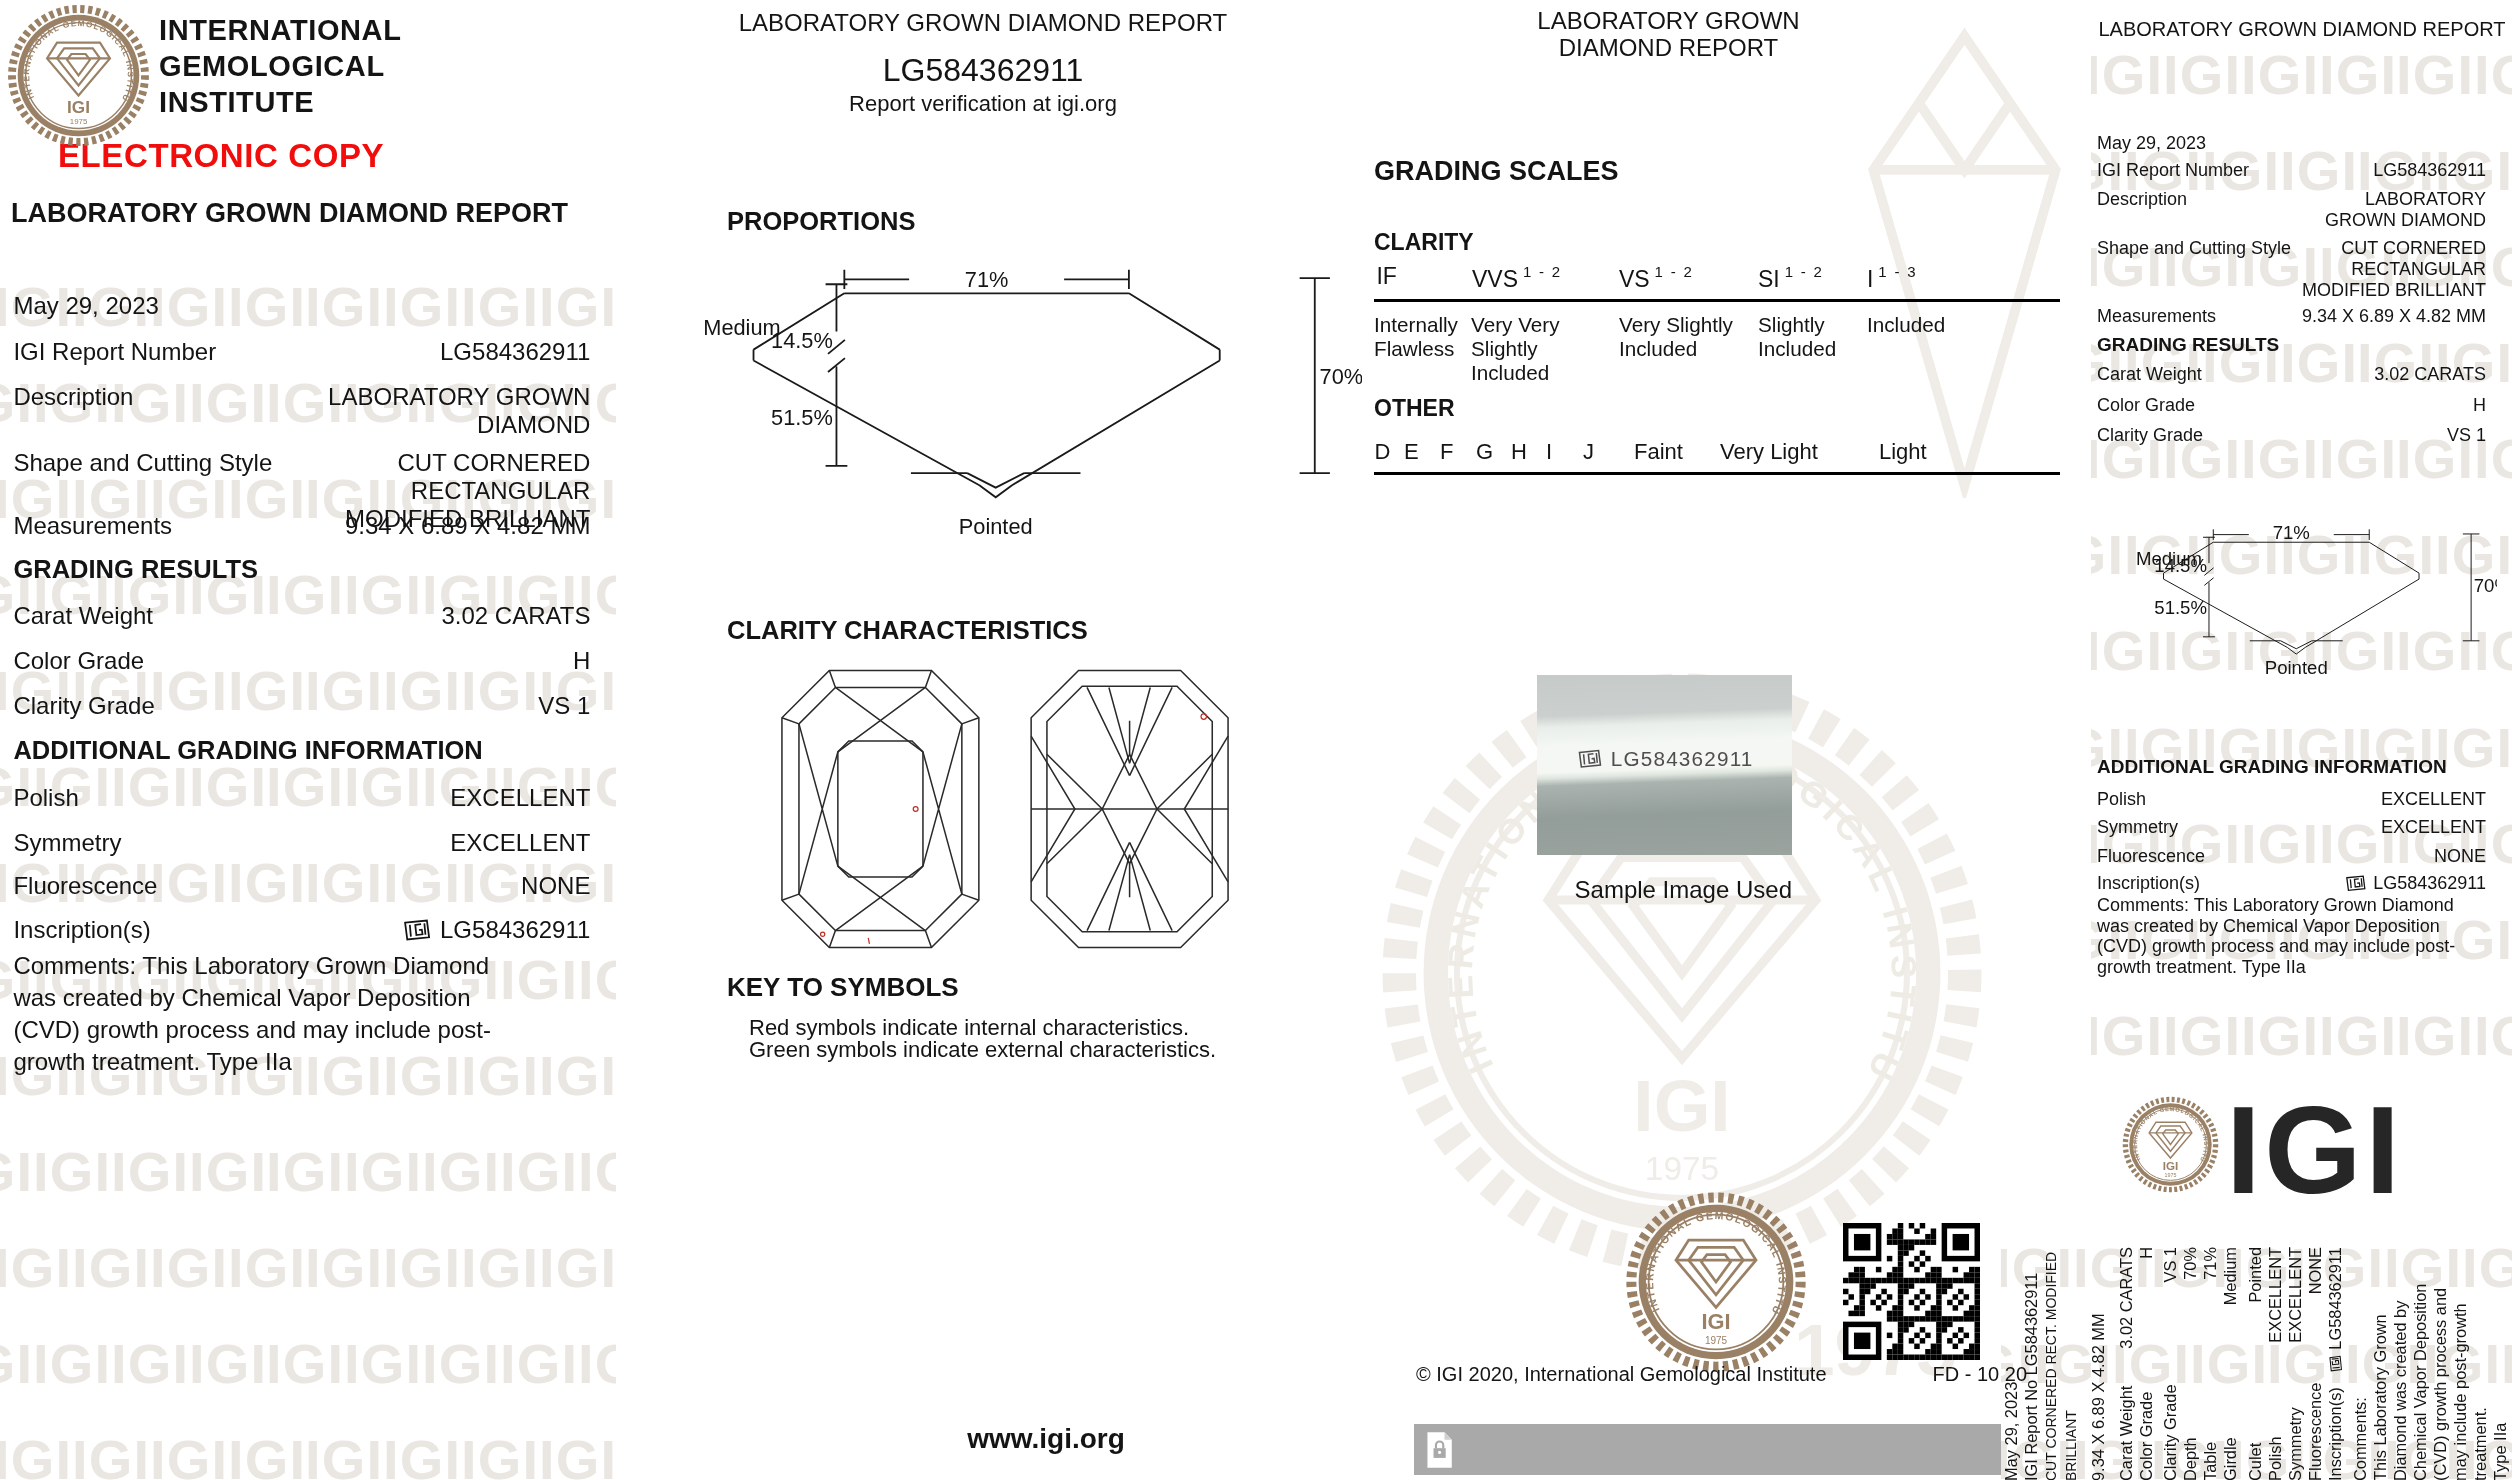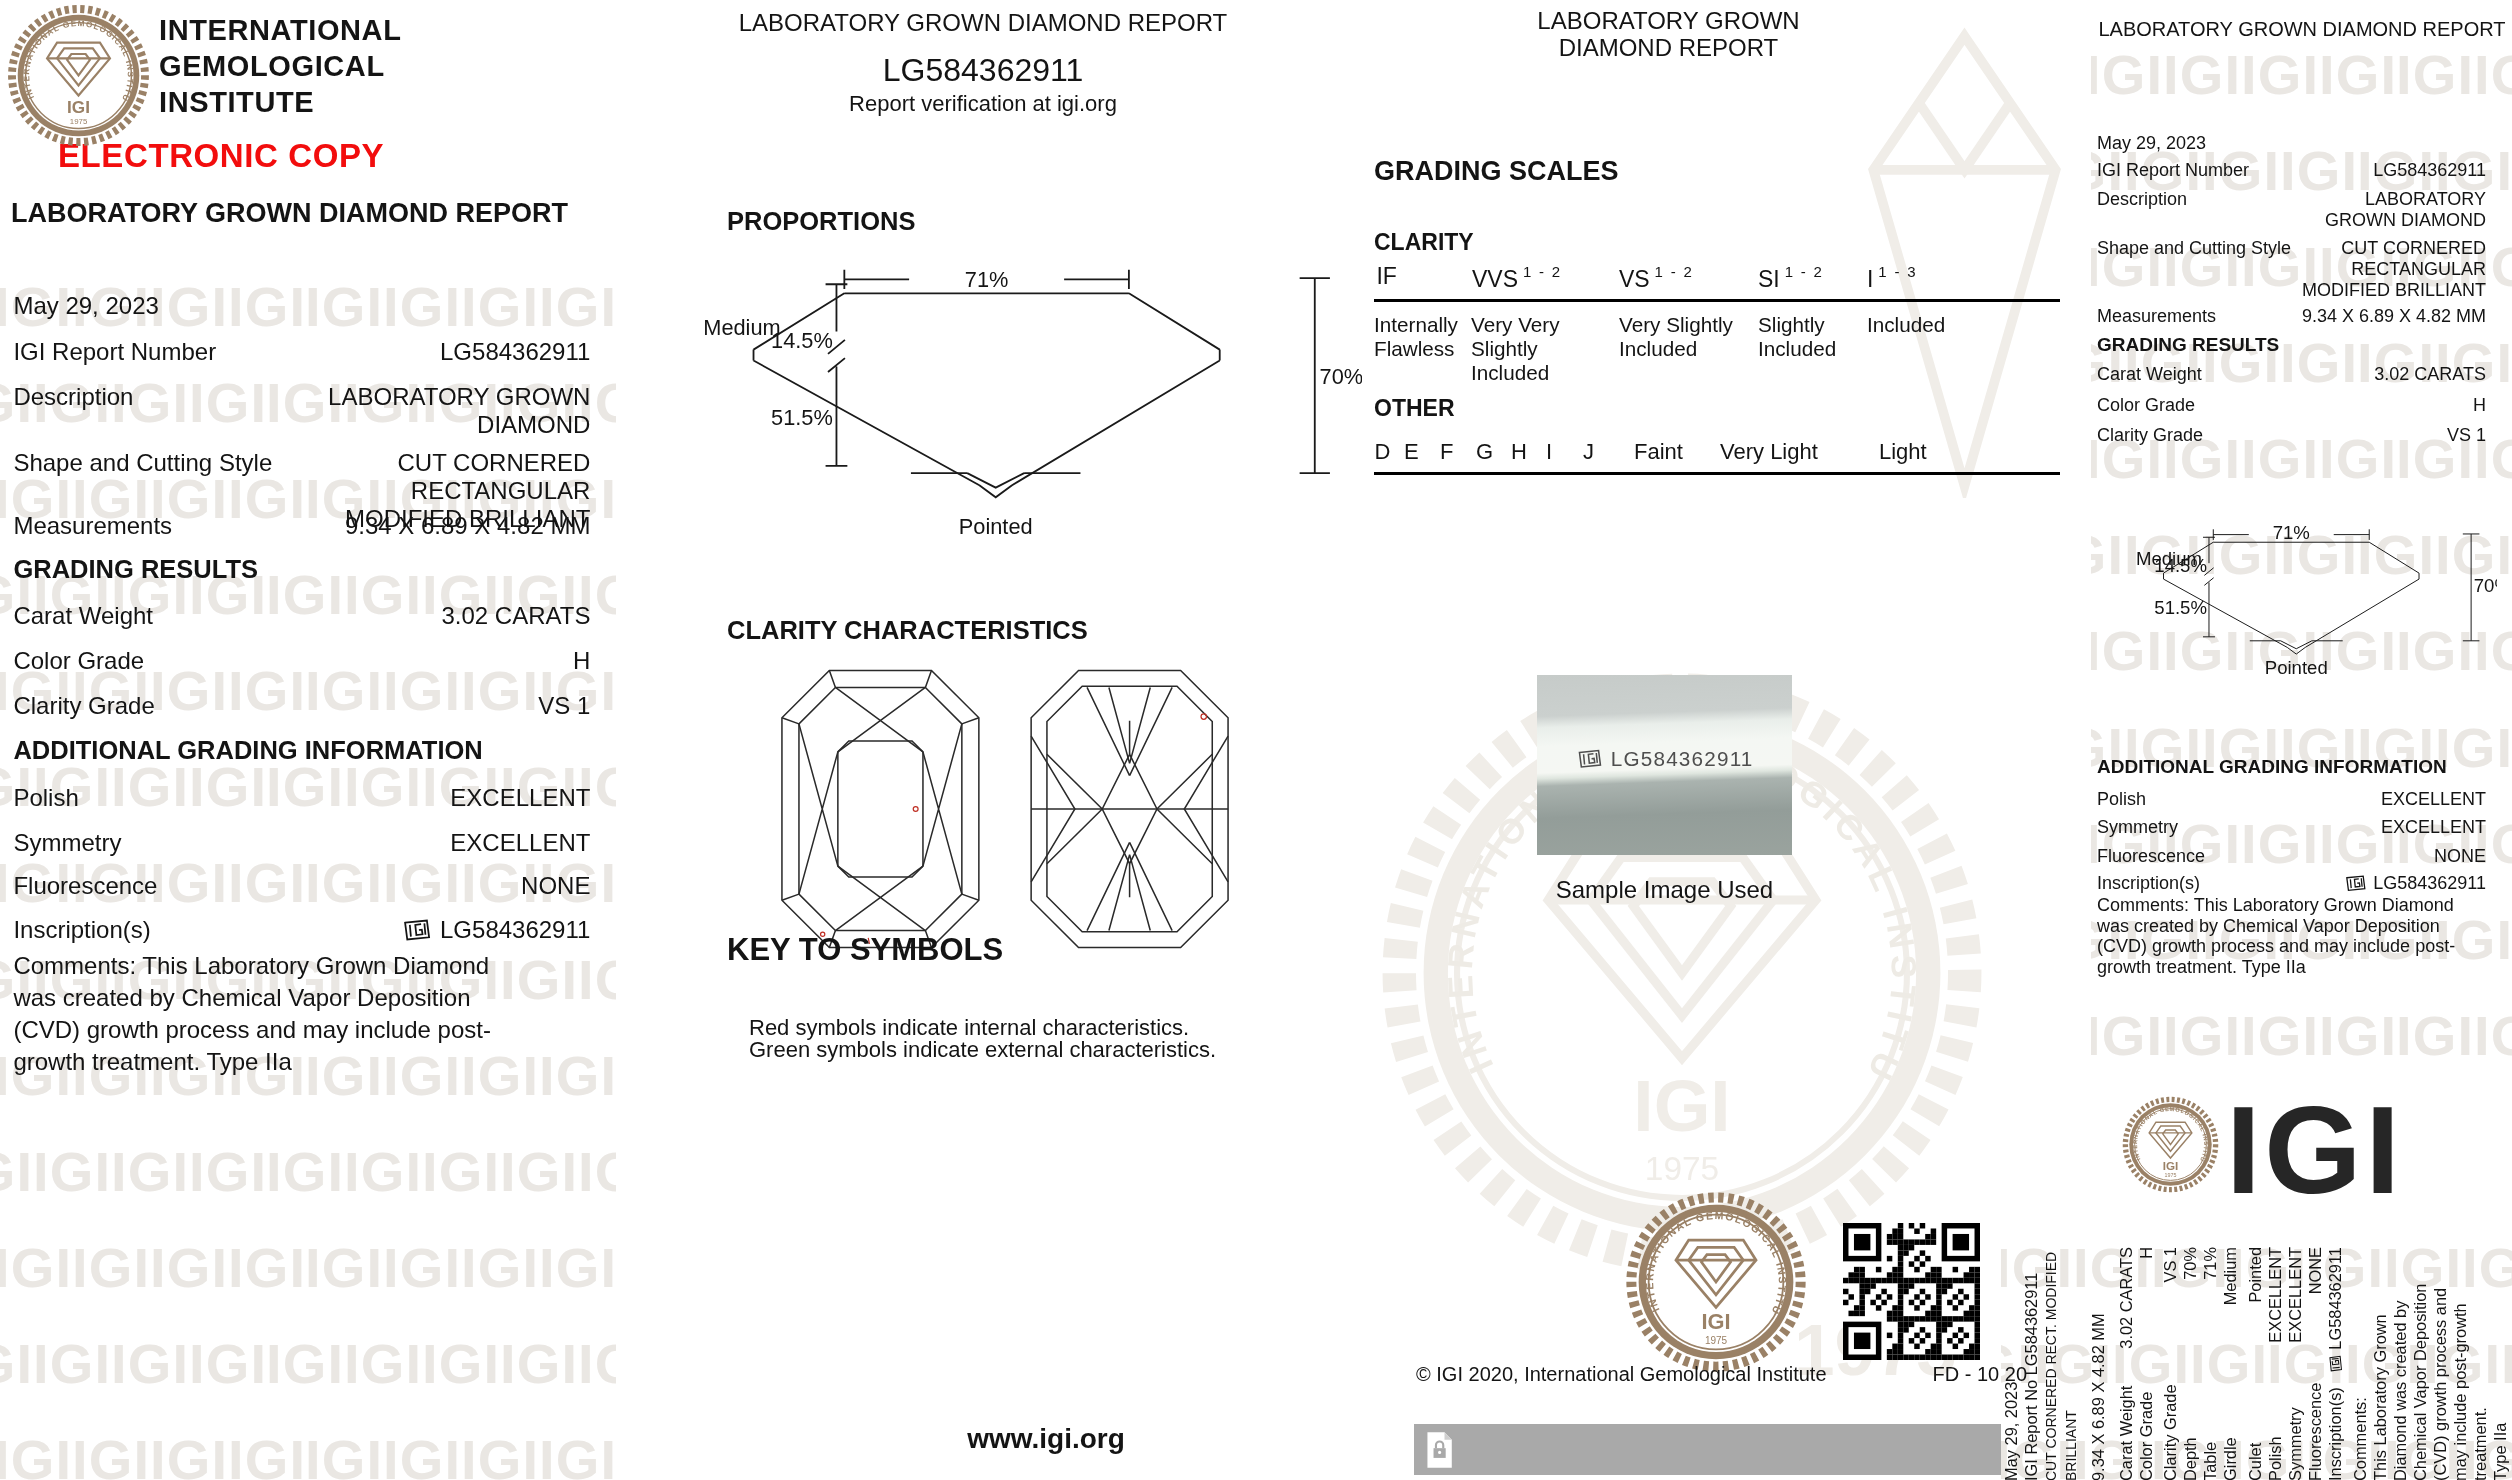--- a/index.html
+++ b/index.html
@@ -434,21 +434,21 @@
         <path d="M520 40 L590 185 M660 40 L590 185 M556 40 L590 165 M624 40 L590 165"></path>
         <path d="M520 440 L590 295 M660 440 L590 295 M556 440 L590 315 M624 440 L590 315"></path>
         <path d="M428 120 L500 240 L428 360 M752 120 L680 240 L752 360"></path>
         <g stroke="#c03025" stroke-width="2">
             <circle cx="712" cy="88" r="4.5"></circle>
           </g>
       </g>
     </svg>
   </div>
 
-  <div class="abs b" style="left:727px;top:932px;font-size:31px;z-index:2">KEY TO SYMBOLS</div>
+  <div class="abs b" style="left:727px;top:972px;font-size:26px;z-index:2">KEY TO SYMBOLS</div>
   <div class="abs" style="left:749px;top:1015px;font-size:22px;z-index:2">Red symbols indicate internal characteristics.</div>
   <div class="abs" style="left:749px;top:1037px;font-size:22px;z-index:2">Green symbols indicate external characteristics.</div>
 
   <div class="abs b" style="left:912px;top:1423px;width:268px;text-align:center;font-size:28px;z-index:2">www.igi.org</div>
 
   <div class="abs pre" style="left:1369px;top:7.3px;width:599px;text-align:center;font-size:24px;line-height:27px;z-index:2">LABORATORY GROWN
 DIAMOND REPORT</div>
   <div class="abs b" style="left:1374px;top:156px;font-size:27px;z-index:2">GRADING SCALES</div>
   <div class="abs b" style="left:1374px;top:229px;font-size:23px;z-index:2">CLARITY</div>
 
@@ -484,21 +484,21 @@
   <div class="scline" style="left:1374px;top:472px;width:686px"></div>
 
   <div class="sample">
     <div class="insc">
       <svg class="igiglyph" width="28" height="19.5" viewBox="0 0 44 30" style="color:#4e4e4e">
           <use href="#igx"></use>
         </svg>
       <span>LG584362911</span>
     </div>
   </div>
-  <div class="abs" style="left:1537px;top:876px;width:255px;text-align:center;font-size:24px;z-index:2">Sample Image Used</div>
+  <div class="abs" style="left:1537px;top:876px;width:255px;text-align:right;font-size:24px;z-index:2">Sample Image Used</div>
 
   <div class="abs" style="left:1625px;top:1191px;z-index:2">
       <svg width="182" height="182" viewBox="-100 -100 200 200">
     <circle r="93" fill="none" stroke="#9a8166" stroke-width="11" stroke-dasharray="6 5"></circle>
     <circle r="85" fill="#9a8166"></circle>
     <circle r="77" fill="#ffffff"></circle>
     <circle r="74" fill="none" stroke="#9a8166" stroke-width="2"></circle>
     <path id="arc2" d="M -60 34 A 69 69 0 1 1 60 34" fill="none"></path>
     <text font-size="11.5" font-weight="bold" fill="#9a8166" letter-spacing="1.6" font-family="Liberation Sans,sans-serif">
       <textPath href="#arc2" startOffset="4">INTERNATIONAL GEMOLOGICAL INSTITUTE</textPath></text>

